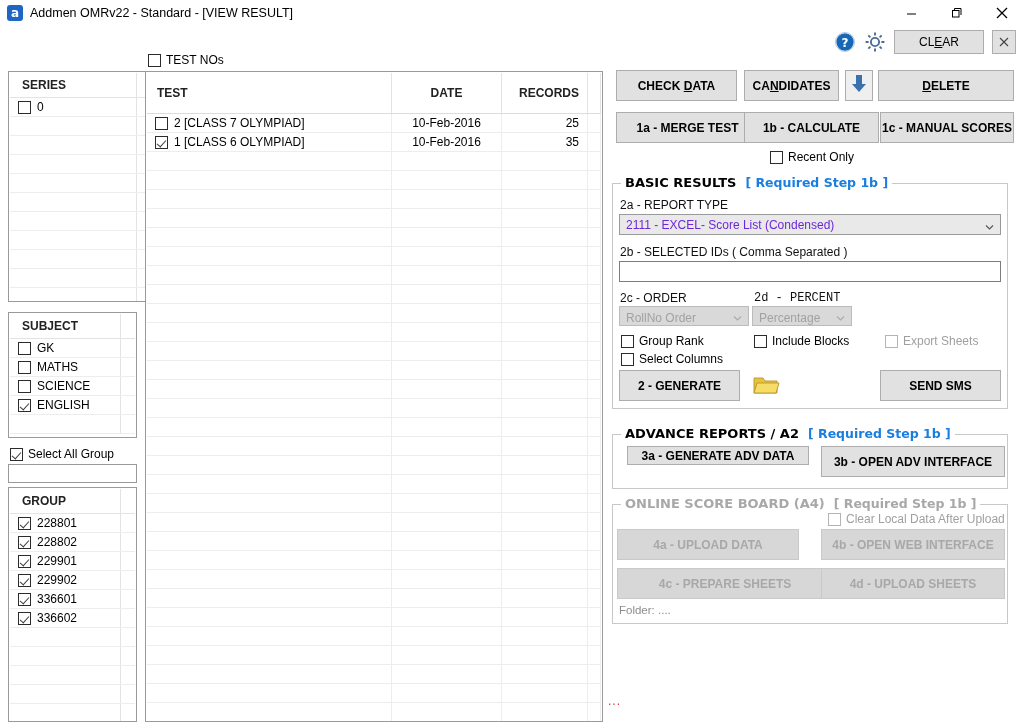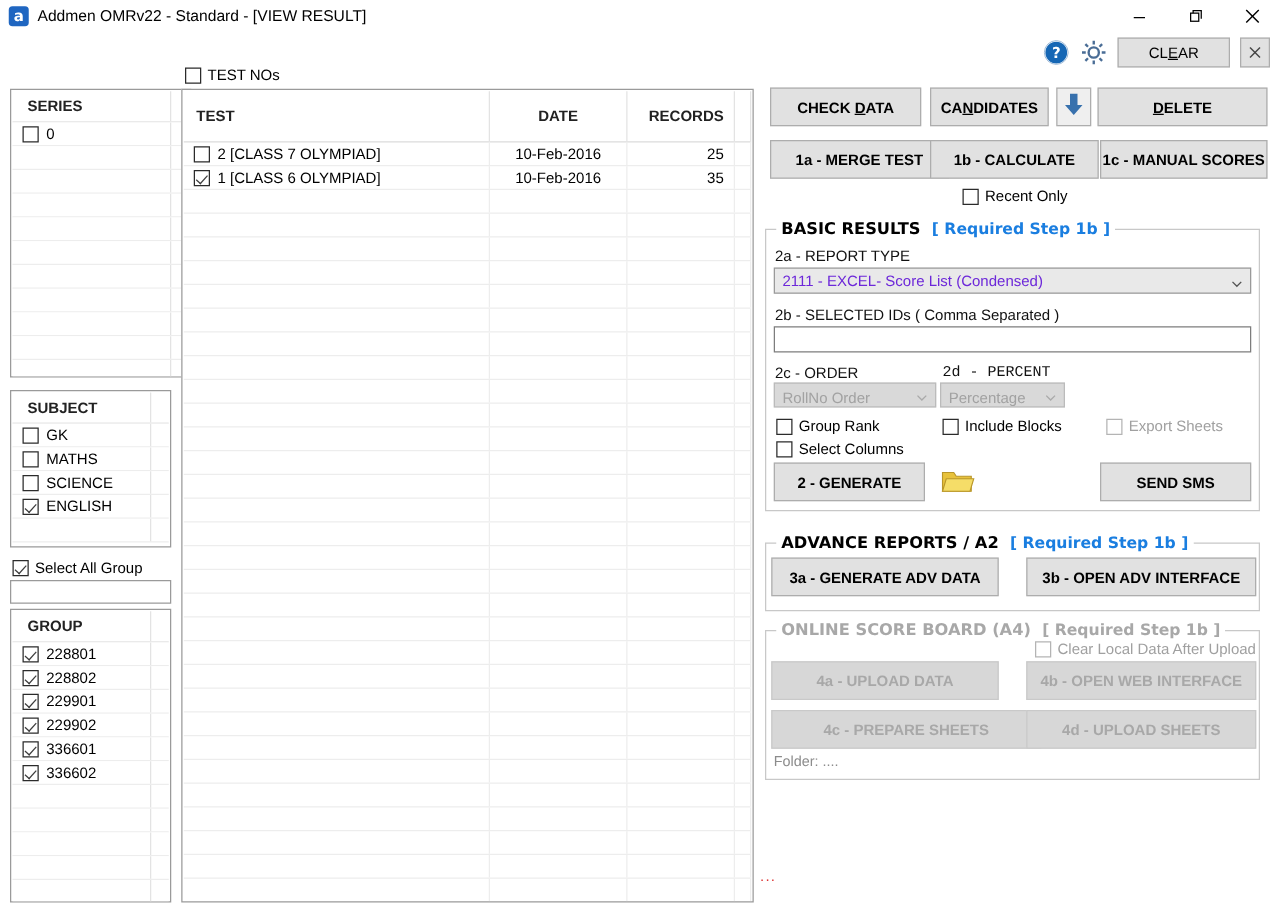--- a/index.html
+++ b/index.html
@@ -713,21 +713,21 @@
     <div class="btn" style="left:267px; top:186px; width:121px; height:31px;">
       <span>SEND SMS</span>
     </div>
   </div>
 
   <div class="groupbox gb-adv">
     <div class="gb-title">
       <span>ADVANCE REPORTS / A2</span>
       <span class="req">[ Required Step 1b ]</span>
     </div>
-    <div class="btn" style="left:4px; top:11px; width:182px; height:31px;">
+    <div class="btn" style="left:14px; top:11px; width:182px; height:19px;">
       <span>3a - GENERATE ADV DATA</span>
     </div>
     <div class="btn" style="left:208px; top:11px; width:184px; height:31px;">
       <span>3b - OPEN ADV INTERFACE</span>
     </div>
   </div>
 
   <div class="groupbox gb-online">
     <div class="gb-title dis-t">
       <span>ONLINE SCORE BOARD (A4)</span>

